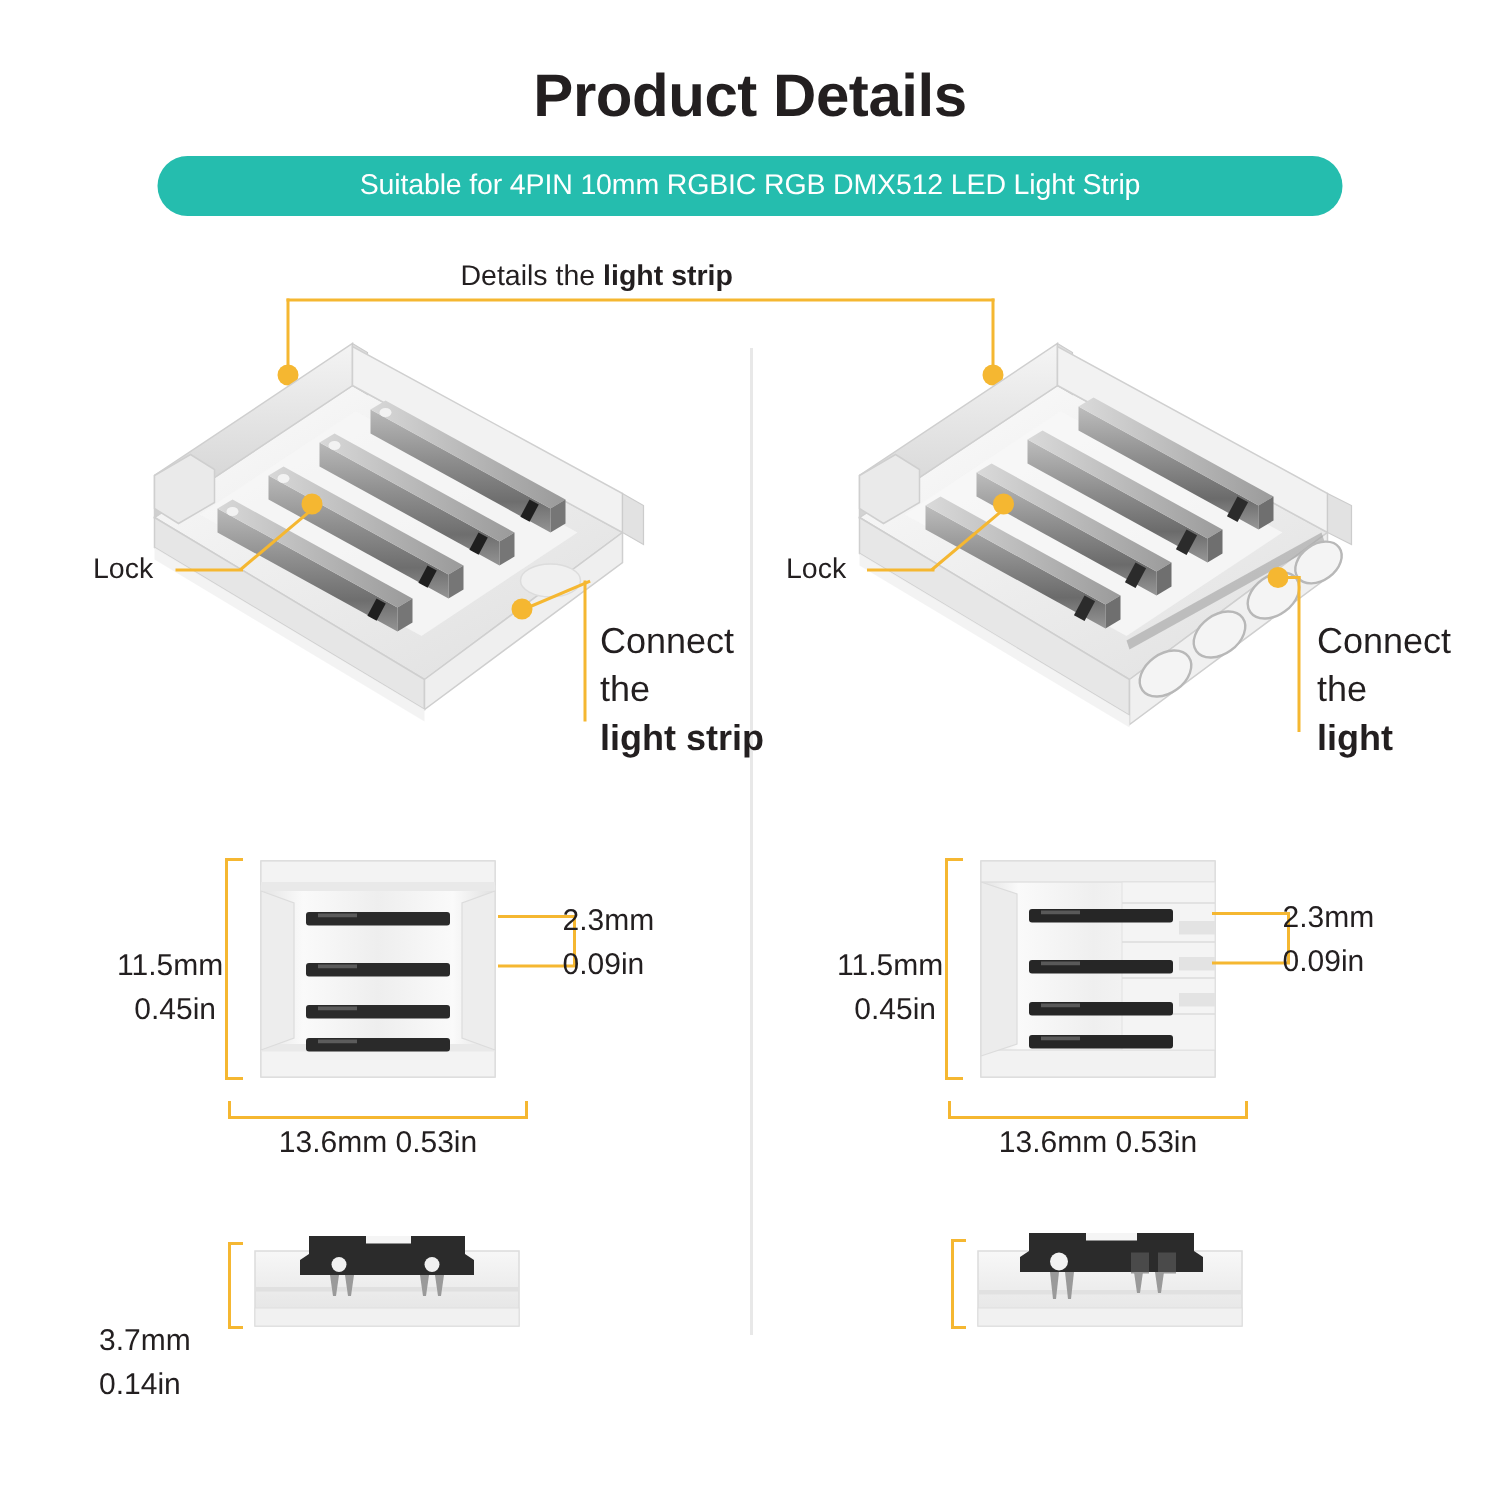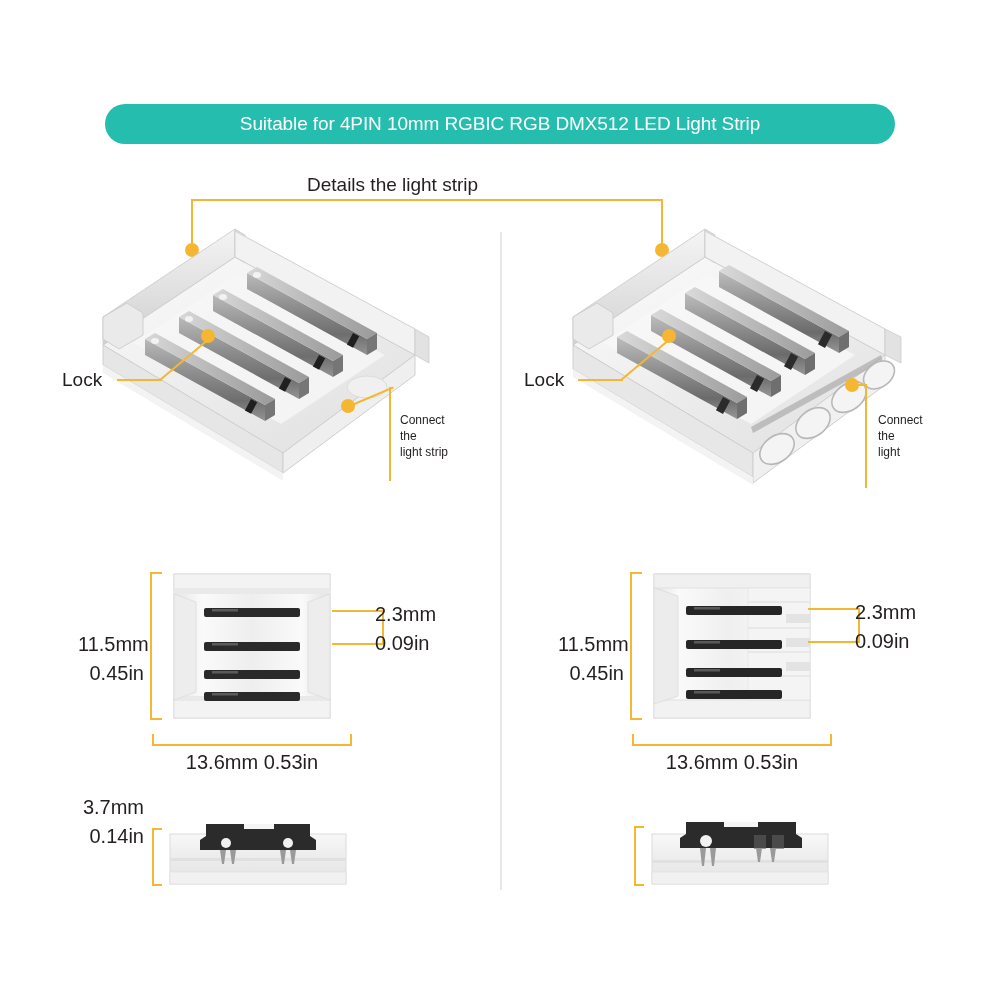--- a/index.html
+++ b/index.html
@@ -23,22 +23,22 @@
     width: 790px; height: 40px;
     background: #25bdae;
     border-radius: 20px;
     display: flex; align-items: center; justify-content: center;
   }
   .subtitle-banner span {
     color: #ffffff; font-size: 19px; letter-spacing: -0.1px;
   }
 
   
-  .anno { position: absolute; color: #231f20; font-size: 12px; line-height: 1.35; }
-  .anno .b { font-weight: normal; }
+  .anno { position: absolute; color: #231f20; font-size: 24px; line-height: 1.35; }
+  .anno .b { font-weight: bold; }
   .dim-label {
     position: absolute; color: #231f20; font-size: 20px;
     line-height: 1.45; white-space: nowrap;
   }
 
   
   .dot {
     position: absolute; width: 14px; height: 14px;
     border-radius: 50%; background: #f5b731;
   }
@@ -64,20 +64,21 @@
   .brk { position: absolute; border-color: #f5b731; border-style: solid; }
   .brk-left  { border-width: 2px 0 2px 2px; }   
   .brk-right { border-width: 2px 2px 2px 0; }   
   .brk-bot   { border-width: 0 2px 2px 2px; }   
 </style>
 </head>
 <body>
 
 <div id="page">
 
+  <div class="page-title">Product Details</div>
 
   <div class="subtitle-banner">
     <span>Suitable for 4PIN 10mm RGBIC RGB DMX512 LED Light Strip</span>
   </div>
 
   <div class="divider"></div>
 
   <div class="anno" style="left:307px; top:172px; font-size:19px;">
     <span>Details the </span><span class="b">light strip</span>
   </div>
@@ -424,21 +425,21 @@
 
       <g fill="#9a9a9a">
         <path d="M52 30 L58 30 L56 44 L54 44 Z"></path>
         <path d="M62 30 L68 30 L66 44 L64 44 Z"></path>
         <path d="M112 30 L118 30 L116 44 L114 44 Z"></path>
         <path d="M122 30 L128 30 L126 44 L124 44 Z"></path>
       </g>
     </svg>
   </div>
   <div class="brk brk-left" style="left:152px; top:828px; width:10px; height:58px;"></div>
-  <div class="dim-label" style="left:66px; top:793px; text-align:right; width:78px;">
+  <div class="dim-label" style="left:66px; top:880px; width:78px;">
     <div>3.7mm</div>
     <div>0.14in</div>
   </div>
 
   <div class="sideview" style="left:650px; top:820px;">
     <svg width="180" height="72" viewBox="0 0 180 72">
       <defs>
         <linearGradient id="svBodyR" x1="0" y1="0" x2="0" y2="1">
           <stop offset="0%" stop-color="#f8f8f8"></stop>
           <stop offset="45%" stop-color="#eeeeee"></stop>

